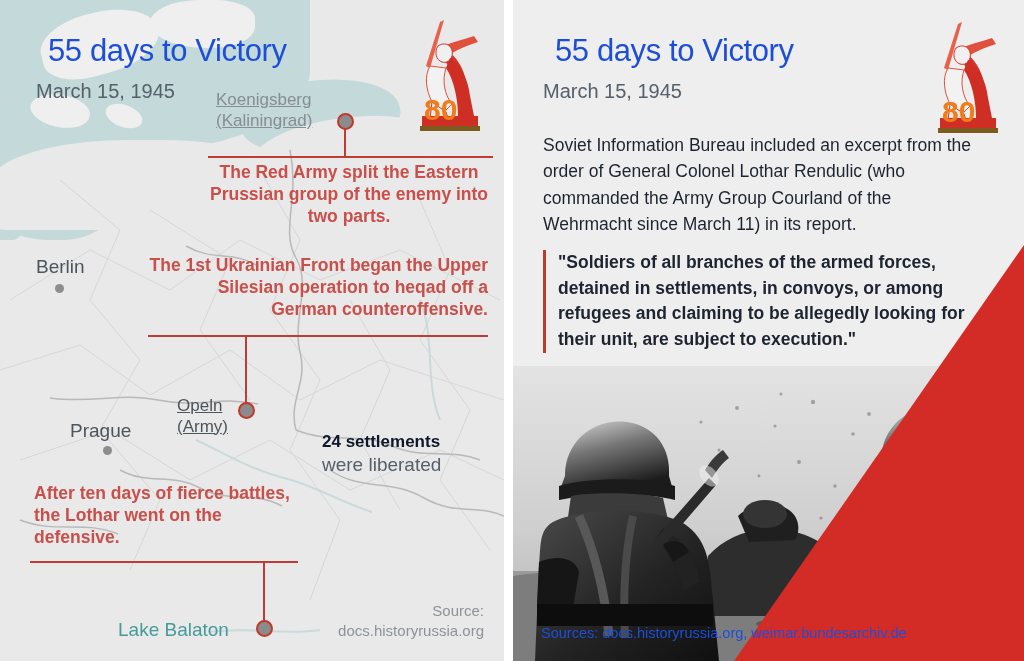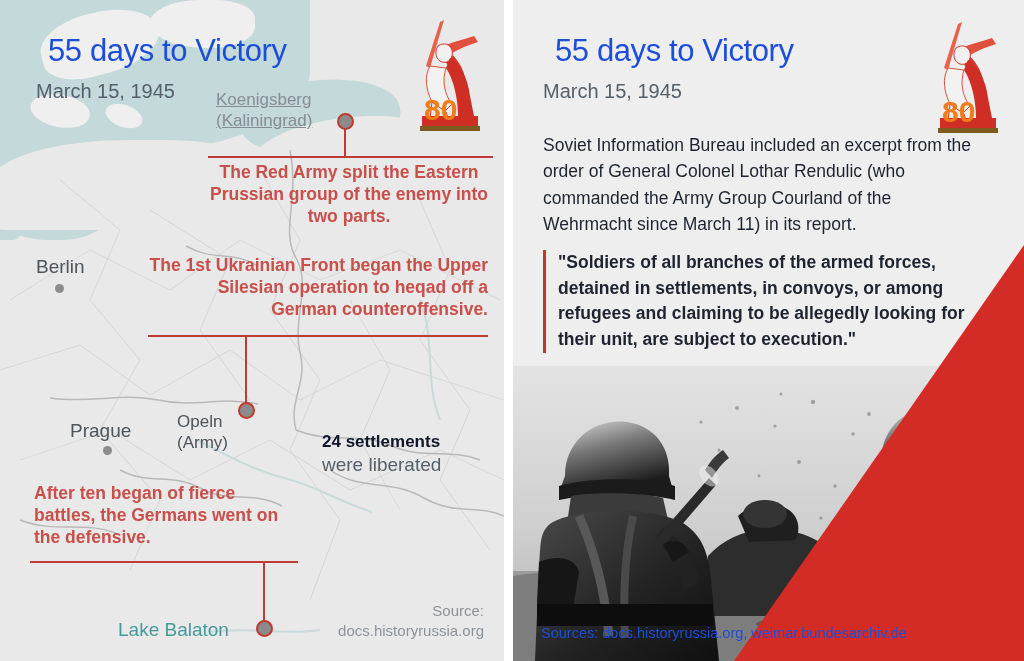--- a/index.html
+++ b/index.html
@@ -172,37 +172,37 @@
     </div>
     <div class="citydot" style="left:55px;top:284px;"></div>
 
     <div class="ann" style="left:148px;top:255px;width:340px;text-align:right;">
       <div class="atext">The 1st Ukrainian Front began the Upper Silesian operation to heqad off a German counteroffensive.</div>
     </div>
     <div class="hrule" style="left:148px;top:335px;width:340px;"></div>
     <div class="vrule" style="left:245px;top:336px;height:68px;"></div>
     <div class="marker" style="left:238px;top:402px;"></div>
 
-    <div class="city dark" style="left:177px;top:412px;">
+    <div class="city dark" style="left:177px;top:396px;text-decoration:underline;">
       <div>Opeln</div>
       <div>(Army)</div>
     </div>
 
     <div class="city dark" style="left:70px;top:419px;font-size:19px;">
       <div>Prague</div>
     </div>
     <div class="citydot" style="left:103px;top:446px;"></div>
 
     <div class="stat" style="left:322px;top:432px;">
       <div class="big">24 settlements</div>
       <div class="small">were liberated</div>
     </div>
 
     <div class="ann" style="left:34px;top:483px;width:262px;text-align:left;">
-      <div class="atext">After ten began of fierce battles, the Germans went on the defensive.</div>
+      <div class="atext">After ten days of fierce battles, the Lothar went on the defensive.</div>
     </div>
     <div class="hrule" style="left:30px;top:561px;width:268px;"></div>
     <div class="vrule" style="left:263px;top:562px;height:60px;"></div>
     <div class="marker" style="left:256px;top:620px;"></div>
 
     <div class="city water" style="left:118px;top:618px;font-size:19px;text-align:center;">
       <div>Lake Balaton</div>
     </div>
 
     <div class="src-left">

